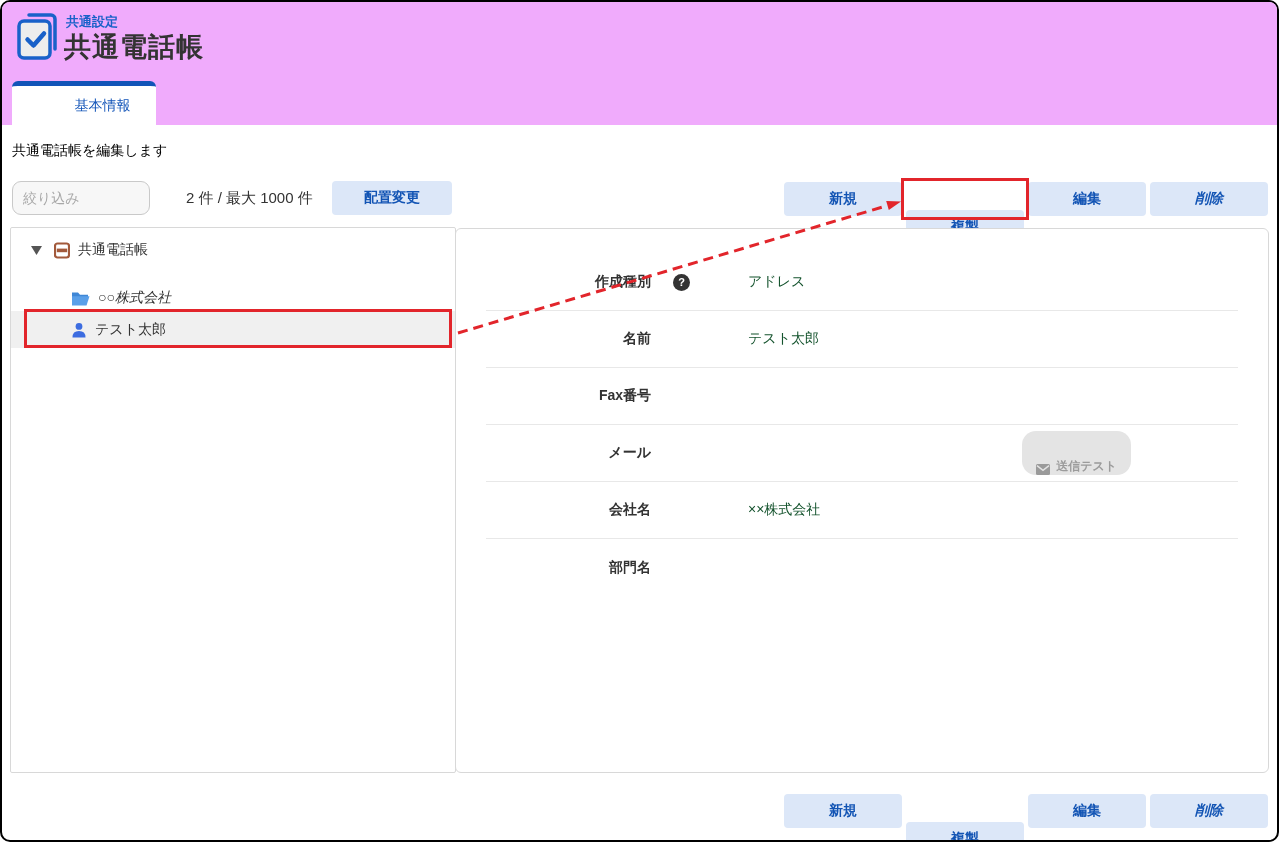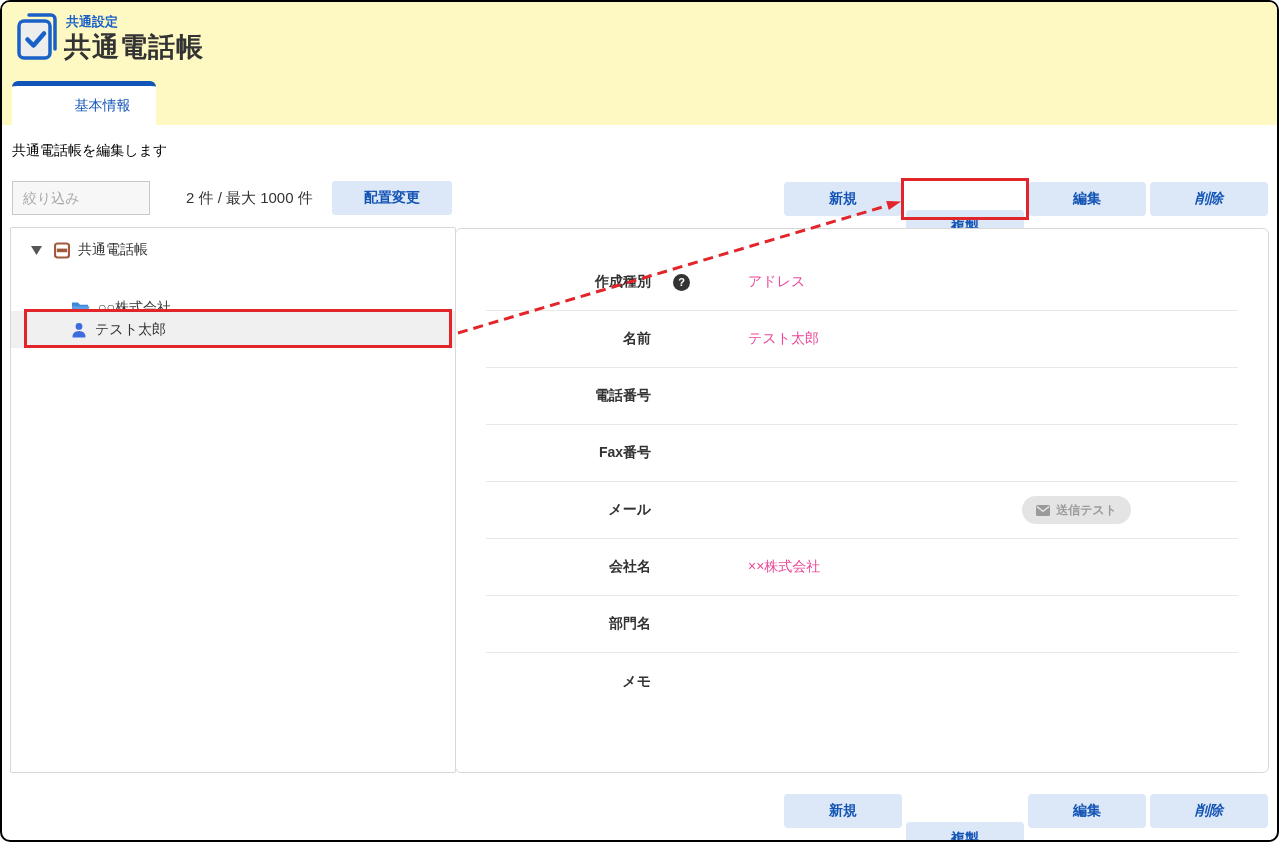--- a/index.html
+++ b/index.html
@@ -3,35 +3,35 @@
 <meta charset="utf-8">
 <style>
   * { margin:0; padding:0; box-sizing:border-box; }
   html,body { background:#fff; }
   body { font-family:"Liberation Sans","DejaVu Sans",sans-serif; }
   .page {
     position:relative; width:1279px; height:842px;
     border:2px solid #000; border-radius:10px; background:#fff; overflow:hidden;
   }
   
-  .header { position:absolute; left:0; top:0; width:100%; height:123px; background:#fef9c3;text-align:right; }
+  .header { position:absolute; left:0; top:0; width:100%; height:123px; background:#f0abfc;text-align:right; }
   .app-icon { position:absolute; left:14px; top:8px; }
   .hdr-category { position:absolute; left:64px; top:11px; font-size:13px; font-weight:bold; color:#1961c9; }
   .hdr-title { position:absolute; left:62px; top:27px; font-size:27px; font-weight:bold; color:#333; letter-spacing:1px; }
   .tab {
     position:absolute; left:10px; top:79px; width:144px; height:44px;
     background:#fff; border-top:5px solid #1254b8; border-radius:6px 6px 0 0;
     display:flex; align-items:center; justify-content:center;
     font-size:14px; color:#1254b8; cursor:pointer;padding-left:37px;
   }
   
   .description { position:absolute; left:10px; top:140px; font-size:14px; color:#000000; }
   .filter-input {
     position:absolute; left:10px; top:179px; width:138px; height:34px;
-    border:1px solid #c9c9c9; border-radius:0; background:#f7f7f7;
+    border:1px solid #c9c9c9; border-radius:9px; background:#f7f7f7;
     font-size:14px; padding:0 10px; color:#333; font-family:inherit;
   }
   .filter-input::placeholder { color:#a8a8a8; }
   .count-text { position:absolute; left:160px; top:187px; font-size:15px; color:#333;margin-left:24px; }
   .btn {
     position:absolute; height:34px; border:none; border-radius:4px;
     background:#dce7f8; color:#1254b4; font-size:14px; font-weight:bold;
     font-family:inherit; cursor:pointer; 
   }
   .btn-layout { left:330px; top:179px; width:120px; }
@@ -39,47 +39,47 @@
   .bx1 { left:782px; } .bx2 { left:904px;margin-top:28px; } .bx3 { left:1026px; } .bx4 { left:1148px;font-style:italic; }
   .btn-action { width:118px; }
   .footer-row { top:792px; }
   
   .tree-panel {
     position:absolute; left:8px; top:225px; width:446px; height:546px;
     background:#fff; border:1px solid #d8d8d8; border-radius:2px;
   }
   .tree-row { position:absolute; left:0; width:100%; display:flex; align-items:center; font-size:14px; color:#333; cursor:pointer; }
   .tree-root { top:9px; height:26px; padding-left:20px; }
-  .tree-company { top:67px; height:26px; padding-left:60px; }
+  .tree-company { top:57px; height:26px; padding-left:60px;font-style:italic; }
   .tree-person { top:83px; height:37px; padding-left:60px; background:#f0f0f0; }
   .tree-icon { display:inline-flex; margin-right:8px; }
   .caret { display:inline-flex; margin-right:12px; }
   
   .detail-panel {
     position:absolute; left:453px; top:226px; width:814px; height:545px;
     background:#fff; border:1px solid #d8d8d8; border-radius:6px;
     padding-top:25px; overflow:hidden;
   }
   .detail-row {
     position:relative; height:57px; margin:0 30px;
     display:flex; align-items:center; border-bottom:1px solid #e8e8e8;
   }
   .detail-row:last-child { border-bottom:none; }
   .row-label { width:165px; text-align:right; font-size:14px; font-weight:bold; color:#333; flex:none; }
   .row-help { width:97px; padding-left:22px; display:flex; align-items:center; flex:none; }
   .help-icon {
     width:17px; height:17px; border-radius:50%; background:#333; color:#fff;
     font-size:11px; font-weight:bold; display:flex; align-items:center; justify-content:center; cursor:pointer;
   }
-  .row-value { flex:1; font-size:14px; color:#ec4899; }
+  .row-value { flex:1; font-size:14px; color:#14532d; }
   .pill-btn {
     position:absolute; right:107px; top:50%; transform:translateY(-50%);
-    height:28px; padding:0 14px; border:none; border-radius:14px;
+    height:44px; padding:0 14px; border:none; border-radius:14px;
     background:#e4e4e4; color:#9b9b9b; font-size:12px; font-weight:bold;
-    font-family:inherit; display:flex; align-items:center; gap:6px; cursor:pointer;
+    font-family:inherit; display:flex; align-items:flex-end; gap:6px; cursor:pointer;
   }
   
   .anno-box { position:absolute; border:3px solid #e2252b; z-index:40; pointer-events:none; }
   .anno-box-dup { left:899px; top:176px; width:128px; height:42px; }
   .anno-box-tree { left:22px; top:307px; width:428px; height:39px; }
   .anno-arrow { position:absolute; left:0; top:0; z-index:50; pointer-events:none; }
 </style>
 </head>
 <body>
 
@@ -154,25 +154,20 @@
       </span>
       <span class="row-value">アドレス</span>
     </div>
 
     <div class="detail-row">
       <span class="row-label">名前</span>
       <span class="row-help"></span>
       <span class="row-value">テスト太郎</span>
     </div>
 
-    <div class="detail-row">
-      <span class="row-label">電話番号</span>
-      <span class="row-help"></span>
-      <span class="row-value"></span>
-    </div>
 
 
     <div class="detail-row">
       <span class="row-label">Fax番号</span>
       <span class="row-help"></span>
       <span class="row-value"></span>
     </div>
 
     <div class="detail-row">
       <span class="row-label">メール</span>
@@ -193,25 +188,20 @@
       <span class="row-label">会社名</span>
       <span class="row-help"></span>
       <span class="row-value">××株式会社</span>
     </div>
 
     <div class="detail-row">
       <span class="row-label">部門名</span>
       <span class="row-help"></span>
     </div>
 
-    <div class="detail-row">
-      <span class="row-label">メモ</span>
-      <span class="row-help"></span>
-      <span class="row-value"></span>
-    </div>
 
   </div>
 
   <button class="btn btn-action footer-row bx1">新規</button>
   <button class="btn btn-action footer-row bx2">複製</button>
   <button class="btn btn-action footer-row bx3">編集</button>
   <button class="btn btn-action footer-row bx4">削除</button>
 
   <div class="anno-box anno-box-dup"></div>
   <div class="anno-box anno-box-tree"></div>

